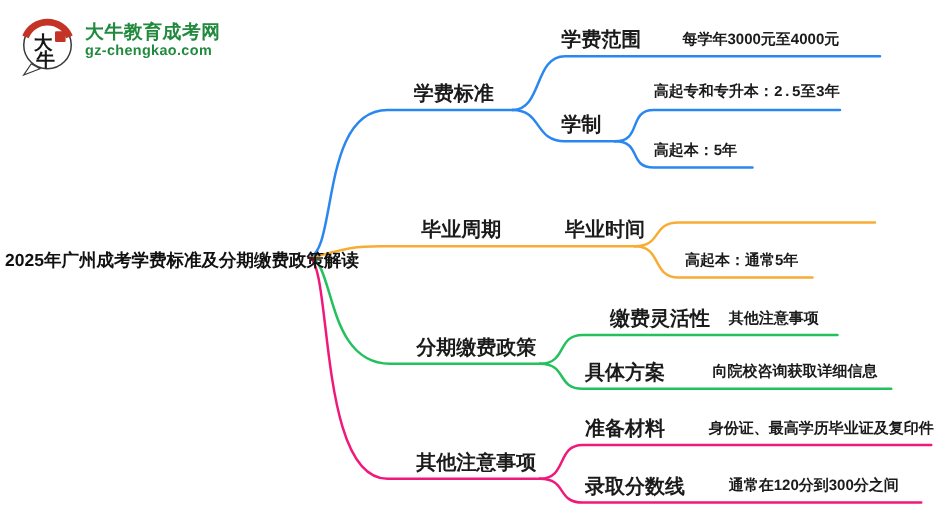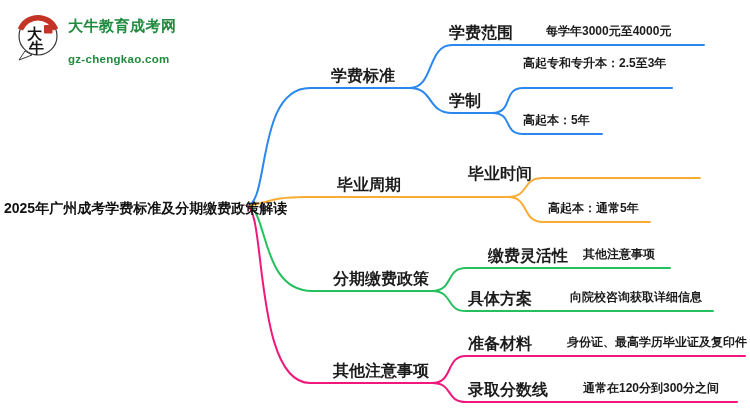--- a/index.html
+++ b/index.html
@@ -11,21 +11,21 @@
   .lbl{
     position:absolute;font-weight:700;color:#1b1b1b;
     white-space:nowrap;line-height:1.2;
   }
   .fs13{font-size:16px;}
   .fs12{font-size:12px;}
   .root{font-size:14px;color:#111;text-align:center;}
   .logo{position:absolute;left:14px;top:10px;display:flex;align-items:flex-start;}
   .logo-text{margin-left:6px;}
   .logo-title{font-size:15px;font-weight:800;letter-spacing:.5px;line-height:1.1;margin-top:8px;font-family:Liberation Serif, serif;}
-  .logo-domain{font-size:11.5px;font-weight:700;letter-spacing:.3px;line-height:1.2;margin-top:18px;}
+  .logo-domain{font-size:11.5px;font-weight:700;letter-spacing:.3px;line-height:1.2;margin-top:0;}
 </style>
 </head>
 <body>
 
 <div class="stage">
 
   <svg class="lines" width="750" height="410" viewBox="0 0 750 410">
     <g fill="none" stroke-width="2" stroke-linecap="round" stroke="#2b87f0">
       <path d="M247,206 C270,202 256,88 310,88 H410"></path>
       <path d="M410,88 C434,88 427,45 452,45 H704"></path>
@@ -64,25 +64,25 @@
       <div class="logo-domain" style="color: rgb(33, 138, 62);">gz-chengkao.com</div>
     </div>
   </div>
 
   <div class="lbl root" style="left:4px;top:200px;">2025年广州成考学费标准及分期缴费政策解读</div>
 
   <div class="lbl fs13" style="left:331px;top:66px;">学费标准</div>
   <div class="lbl fs13" style="left:449px;top:23px;">学费范围</div>
   <div class="lbl fs12" style="left:546px;top:24px;">每学年3000元至4000元</div>
   <div class="lbl fs13" style="left:449px;top:91px;">学制</div>
-  <div class="lbl fs12" style="left:523px;top:56px;">高起专和专升本：2.5至3年</div>
+  <div class="lbl fs12" style="left:523px;top:67px;font-family:Liberation Mono, monospace;">高起专和专升本：2.5至3年</div>
   <div class="lbl fs12" style="left:523px;top:113px;">高起本：5年</div>
 
   <div class="lbl fs13" style="left:337px;top:175px;">毕业周期</div>
-  <div class="lbl fs13" style="left:452px;top:164px;margin-left:16px;">毕业时间</div>
+  <div class="lbl fs13" style="left:452px;top:175px;">毕业时间</div>
   <div class="lbl fs12" style="left:548px;top:201px;">高起本：通常5年</div>
 
   <div class="lbl fs13" style="left:333px;top:269px;">分期缴费政策</div>
   <div class="lbl fs13" style="left:468px;top:246px;padding-left:20px;">缴费灵活性</div>
   <div class="lbl fs12" style="left:583px;top:247px;">其他注意事项</div>
   <div class="lbl fs13" style="left:468px;top:289px;">具体方案</div>
   <div class="lbl fs12" style="left:570px;top:290px;">向院校咨询获取详细信息</div>
 
   <div class="lbl fs13" style="left:333px;top:361px;">其他注意事项</div>
   <div class="lbl fs13" style="left:468px;top:334px;">准备材料</div>

